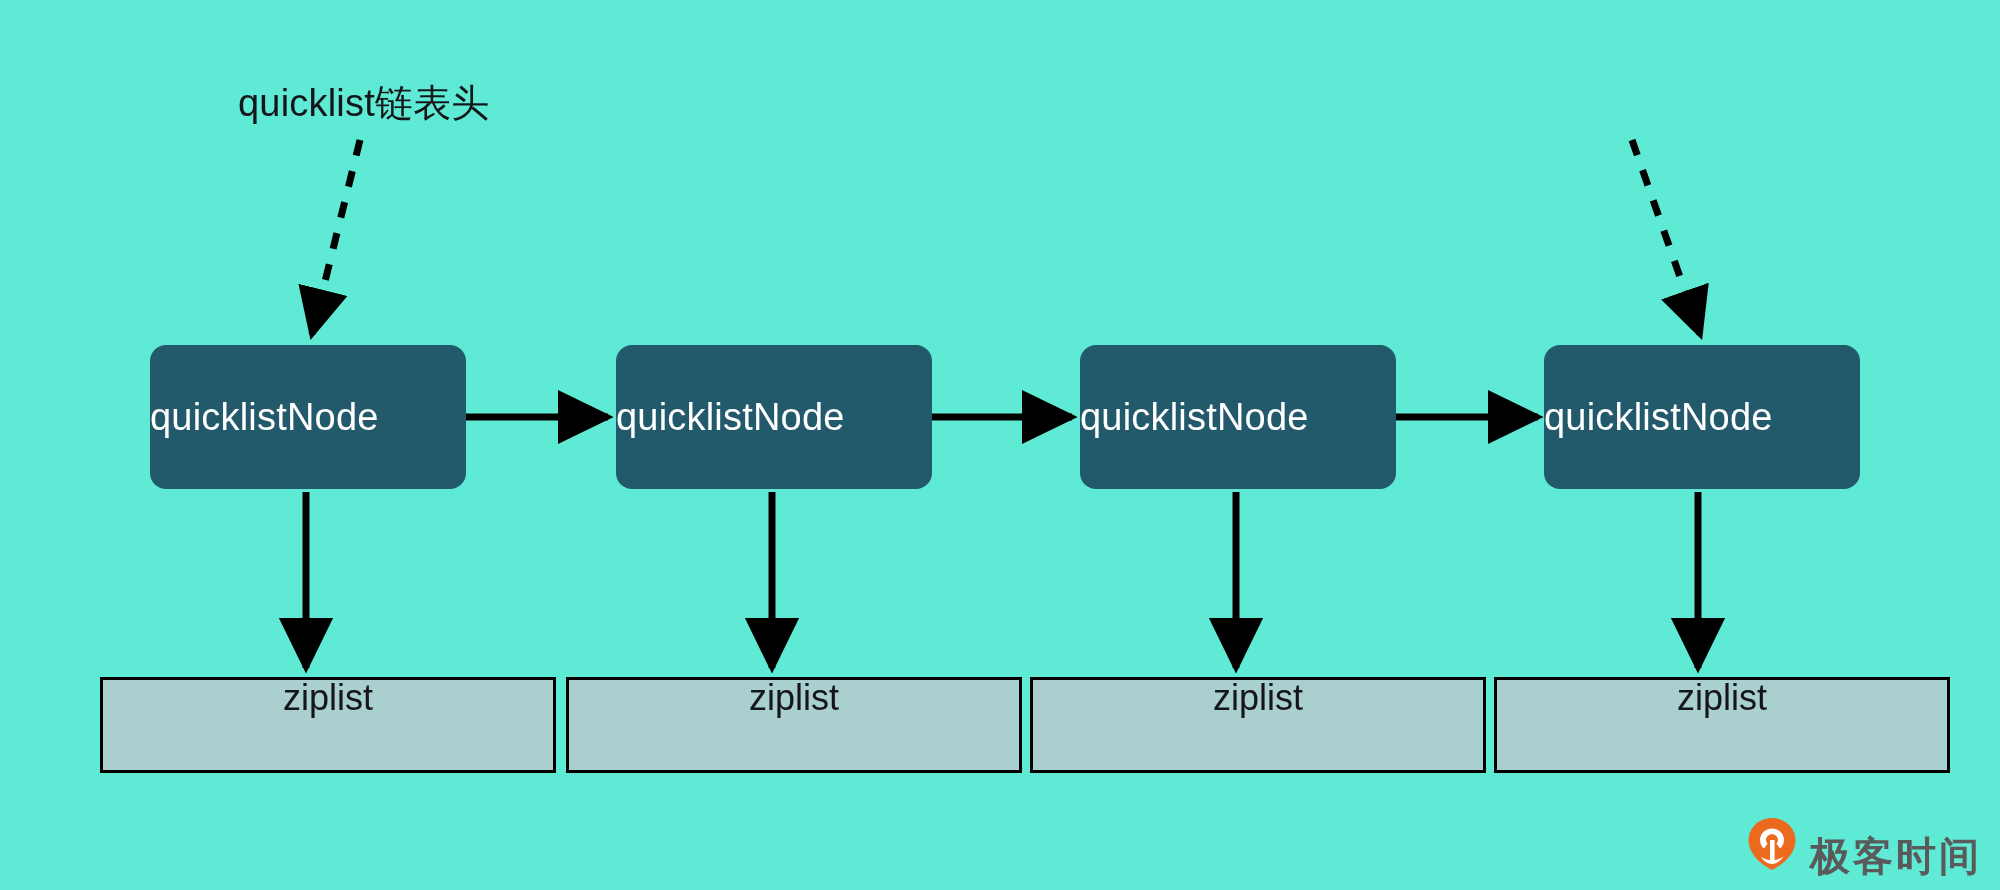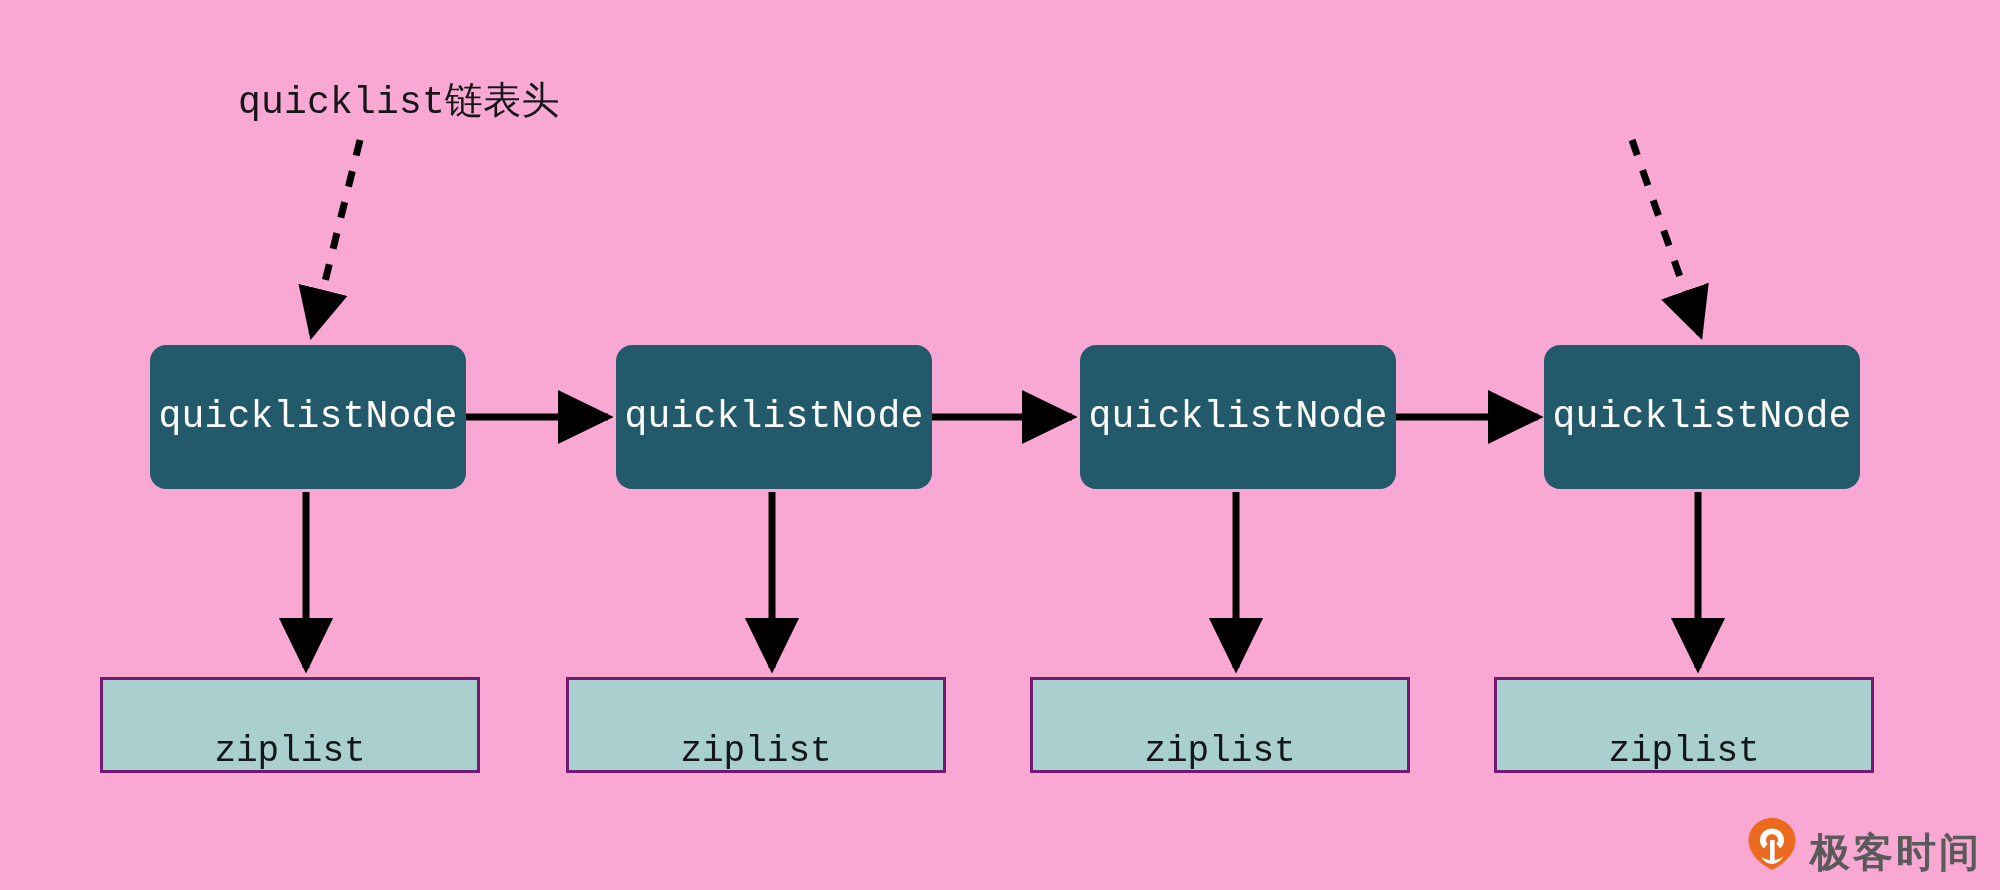--- a/index.html
+++ b/index.html
@@ -10,22 +10,21 @@
     width: 2000px;
     height: 890px;
     background: #f3f5f7;
     font-family: "Liberation Sans", "DejaVu Sans", sans-serif;
     overflow: hidden;
   }
   #canvas {
     position: relative;
     width: 2000px;
     height: 890px;
-    background: #f9a8d4;
-    font-family: Liberation Mono, monospace;
+    background: #5eead4;
   }
   svg.layer {
     position: absolute;
     left: 0;
     top: 0;
     width: 2000px;
     height: 890px;
     pointer-events: none;
   }
   .pointer-label {
@@ -37,38 +36,38 @@
     line-height: 1;
   }
   .node-box {
     position: absolute;
     width: 316px;
     height: 144px;
     background: #235A6B;
     border-radius: 16px;
     display: flex;
     align-items: center;
-    justify-content: center;
+    justify-content: flex-start;
   }
   .node-label {
     color: #ffffff;
     font-size: 38px;
     line-height: 1;
     letter-spacing: 0.2px;
     white-space: nowrap;
   }
   .ziplist-box {
     position: absolute;
-    width: 380px;
+    width: 456px;
     height: 96px;
     background: #a9cfcf;
-    border: 3px solid #701a75;
+    border: 3px solid #000000;
     box-sizing: border-box;
     display: flex;
-    align-items: flex-end;
+    align-items: flex-start;
     justify-content: center;
   }
   .ziplist-label {
     color: #14161a;
     font-size: 36px;
     line-height: 1;
     white-space: nowrap;
   }
   .brand {
     position: absolute;

